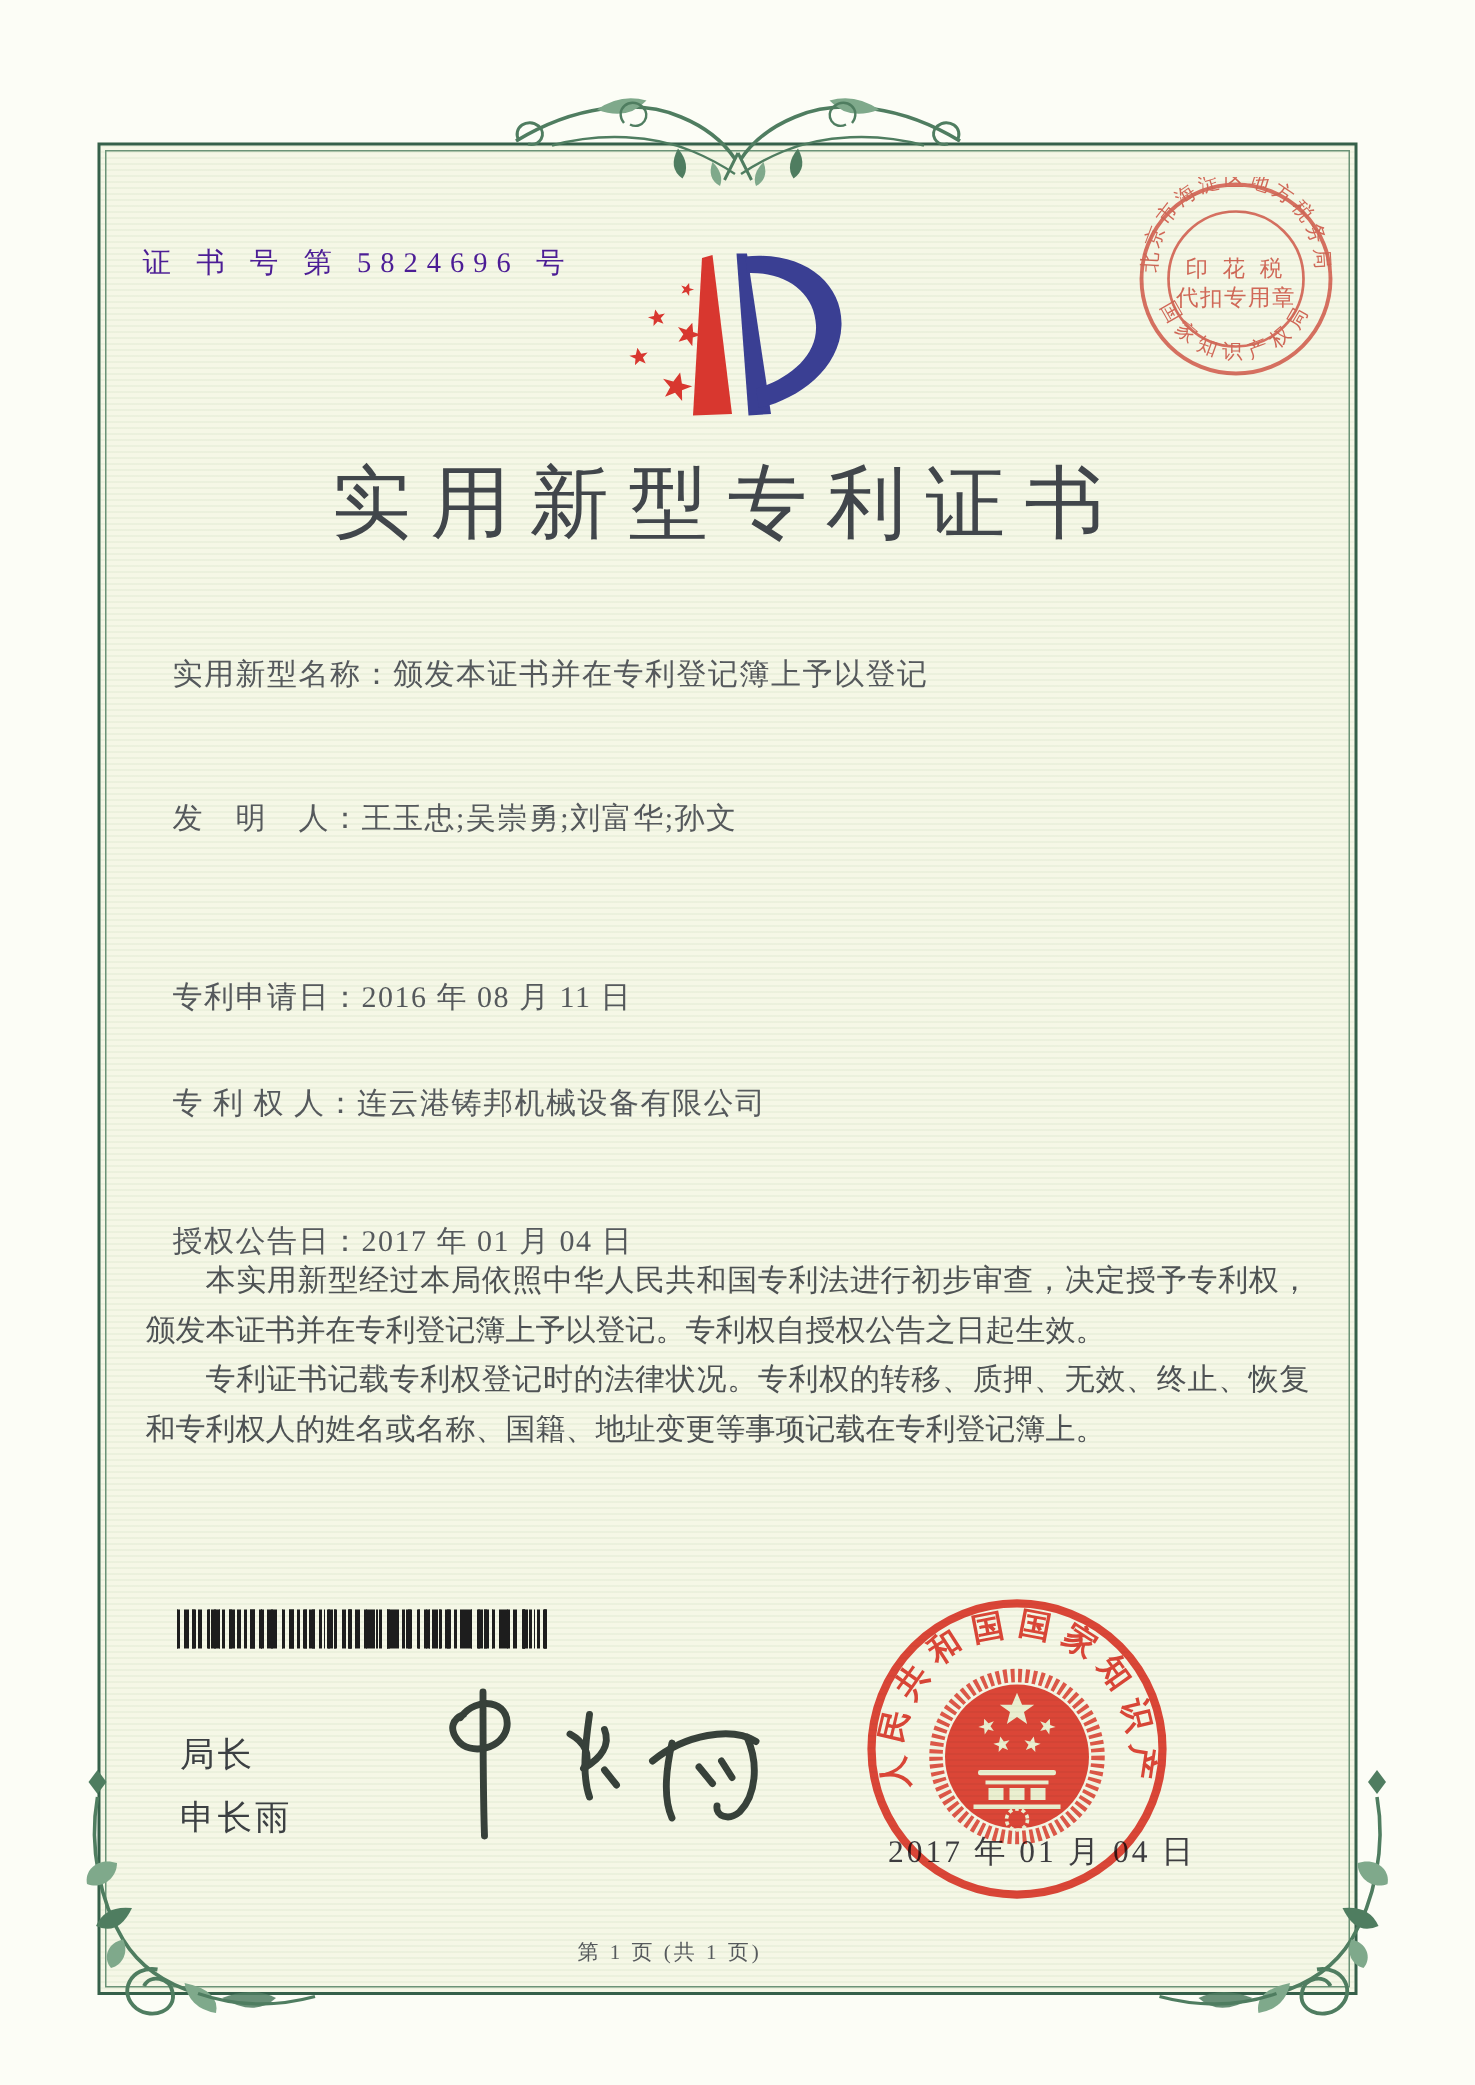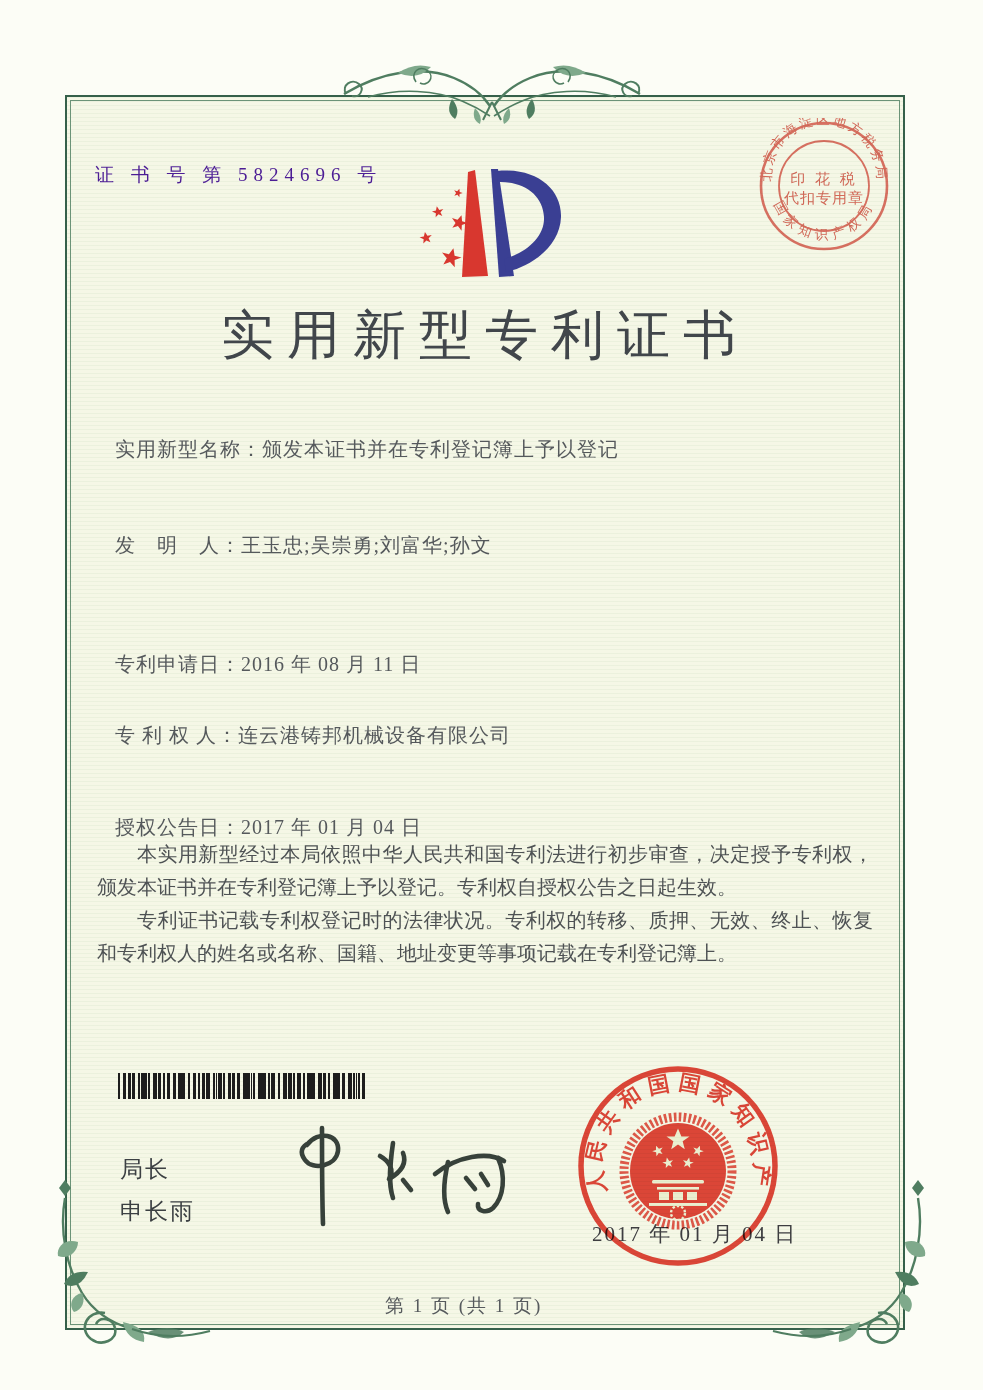--- a/index.html
+++ b/index.html
@@ -59,21 +59,21 @@
   #director-block{
     left:120px;top:1148px;z-index:5;position:absolute;
     font-family:"Liberation Sans","DejaVu Sans",sans-serif;
     font-size:23px;color:#3c4043;line-height:42px;letter-spacing:2px;
   }
   #signature{left:252px;top:1118px;z-index:6;}
   #seal-date{
     left:592px;top:1220px;z-index:4;font-size:21px;color:#3d3d40;letter-spacing:2px;
   }
   #footer{
-    left:385px;top:1293px;z-index:5;font-size:19px;color:#565a5d;letter-spacing:2px;
+    left:385px;top:1293px;z-index:5;font-size:14px;color:#565a5d;letter-spacing:2px;
   }
   
   #official-seal{left:575px;top:1063px;z-index:7;mix-blend-mode:multiply;opacity:.93;}
   #tax-stamp{left:756px;top:118px;z-index:7;mix-blend-mode:multiply;opacity:.88;}
   #sipo-logo{left:402px;top:155px;z-index:5;}
   svg text{font-family:"Liberation Serif","DejaVu Serif",serif;}
 </style>
 </head>
 <body>
 

